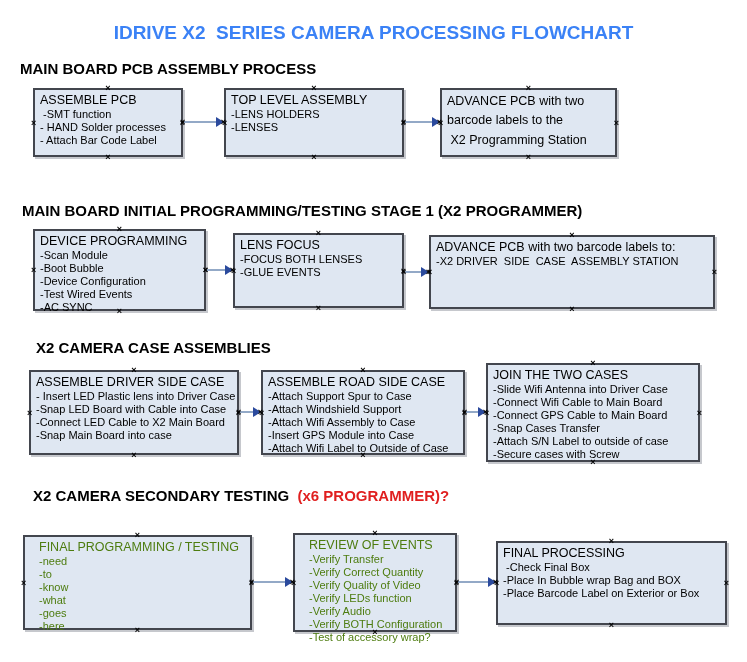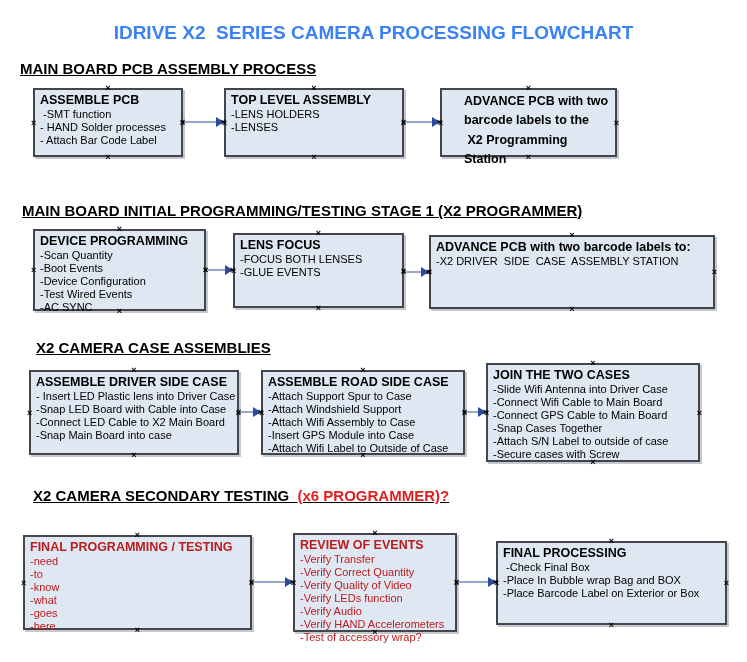--- a/index.html
+++ b/index.html
@@ -2,34 +2,34 @@
 <html><head>
 <meta charset="utf-8">
 <style>
   html,body{margin:0;padding:0;background:#fff;}
   .canvas{position:relative;width:747px;height:662px;background:#fff;overflow:hidden;
           font-family:"Liberation Sans",sans-serif;}
 
   .main-title{position:absolute;left:0;top:22px;width:747px;text-align:center;
               font-size:19px;font-weight:bold;color:#3b82f6;white-space:pre;}
 
-  .sec-h{position:absolute;font-size:15px;font-weight:bold;color:#000;white-space:pre;text-decoration:underline;}
+  .sec-h{position:absolute;font-size:15px;font-weight:bold;color:#000;white-space:pre;}
   .h1{left:20px;top:60px}
   .h2{left:22px;top:202px}
   .h3{left:36px;top:339px}
   .h4{left:33px;top:487px}
   .red-part{color:#e01f1f}
 
   .box{position:absolute;background:#dfe7f2;border:2px solid #43464e;
        box-shadow:2px 2px 0 rgba(128,134,145,.45);box-sizing:border-box;
        padding:2px 3px 0 5px;}
-  .box-title{font-size:12.5px;font-weight:bold;color:#000;line-height:1.3;white-space:pre-wrap;}
+  .box-title{font-size:12.5px;font-weight:normal;color:#000;line-height:1.3;white-space:pre-wrap;}
   .bi{font-size:11px;color:#000;line-height:1.18;white-space:pre;}
-  .box.red .box-title,.box.red .bi{color:#b91c1c;}
-  .box.multiline .box-title{line-height:1.55;margin-left:17px;}
+  .box.red .box-title,.box.red .bi{color:#4d7c0f;margin-left:9px;}
+  .box.multiline .box-title{line-height:1.55;}
 
   
   .p1{left:33px;top:88px;width:150px;height:69px}
   .p2{left:224px;top:88px;width:180px;height:69px}
   .p3{left:440px;top:88px;width:177px;height:69px}
   .p4{left:33px;top:229px;width:173px;height:82px}
   .p5{left:233px;top:233px;width:171px;height:75px}
   .p6{left:429px;top:235px;width:286px;height:74px}
   .p7{left:29px;top:370px;width:210px;height:85px}
   .p8{left:261px;top:370px;width:204px;height:85px}
@@ -110,22 +110,22 @@
     <div></div>
   </div>
 
   <div class="box p4">
     <span class="cp cp-t">×</span>
     <span class="cp cp-b">×</span>
     <span class="cp cp-l">×</span>
     <span class="cp cp-r">×</span>
     <div class="box-title">DEVICE PROGRAMMING</div>
     <div>
-        <div class="bi">-Scan Quantity</div>
-        <div class="bi">-Boot Events</div>
+        <div class="bi">-Scan Module</div>
+        <div class="bi">-Boot Bubble</div>
         <div class="bi">-Device Configuration</div>
         <div class="bi">-Test Wired Events</div>
         <div class="bi">-AC SYNC</div>
       </div>
   </div>
 
   <div class="box p5">
     <span class="cp cp-t">×</span>
     <span class="cp cp-b">×</span>
     <span class="cp cp-l">×</span>
@@ -180,21 +180,21 @@
   <div class="box p9">
     <span class="cp cp-t">×</span>
     <span class="cp cp-b">×</span>
     <span class="cp cp-l">×</span>
     <span class="cp cp-r">×</span>
     <div class="box-title">JOIN THE TWO CASES</div>
     <div>
         <div class="bi">-Slide Wifi Antenna into Driver Case</div>
         <div class="bi">-Connect Wifi Cable to Main Board</div>
         <div class="bi">-Connect GPS Cable to Main Board</div>
-        <div class="bi">-Snap Cases Together</div>
+        <div class="bi">-Snap Cases Transfer</div>
         <div class="bi">-Attach S/N Label to outside of case</div>
         <div class="bi">-Secure cases with Screw</div>
       </div>
   </div>
 
   <div class="box p10 red">
     <span class="cp cp-t">×</span>
     <span class="cp cp-b">×</span>
     <span class="cp cp-l">×</span>
     <span class="cp cp-r">×</span>
@@ -214,21 +214,21 @@
     <span class="cp cp-b">×</span>
     <span class="cp cp-l">×</span>
     <span class="cp cp-r">×</span>
     <div class="box-title">REVIEW OF EVENTS</div>
     <div>
         <div class="bi">-Verify Transfer</div>
         <div class="bi">-Verify Correct Quantity</div>
         <div class="bi">-Verify Quality of Video</div>
         <div class="bi">-Verify LEDs function</div>
         <div class="bi">-Verify Audio</div>
-        <div class="bi">-Verify HAND Accelerometers</div>
+        <div class="bi">-Verify BOTH Configuration</div>
         <div class="bi">-Test of accessory wrap?</div>
       </div>
   </div>
 
   <div class="box p12">
     <span class="cp cp-t">×</span>
     <span class="cp cp-b">×</span>
     <span class="cp cp-l">×</span>
     <span class="cp cp-r">×</span>
     <div class="box-title">FINAL PROCESSING</div>

